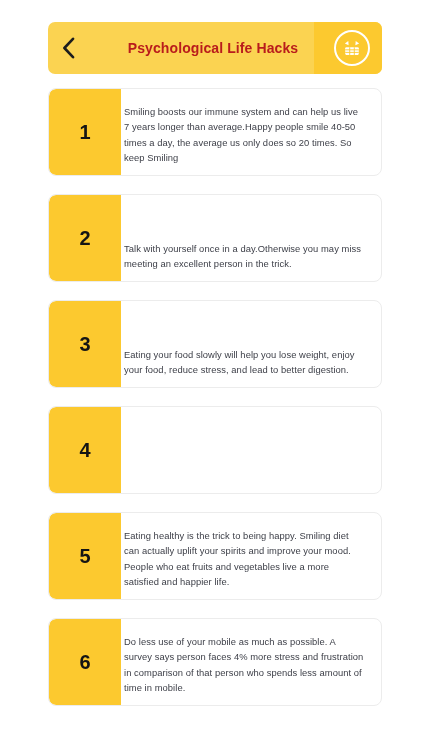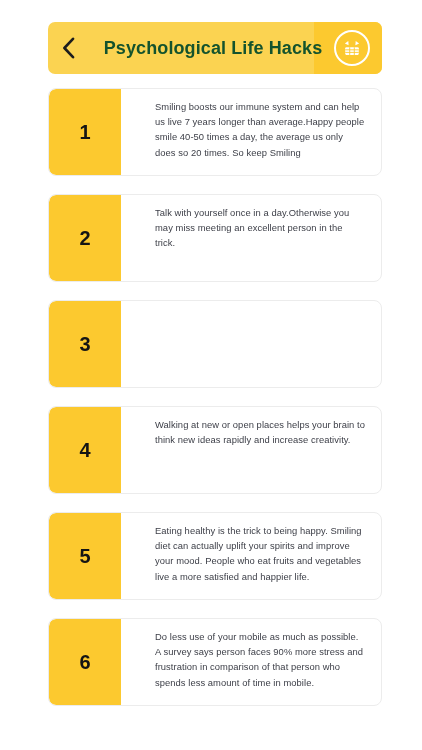--- a/index.html
+++ b/index.html
@@ -59,23 +59,23 @@
     display: block;
     width: 13px;
     height: 22px;
   }
 
   .header-title {
     position: relative;
     z-index: 3;
     flex: 1;
     text-align: center;
-    font-size: 18px;
+    font-size: 14px;
     font-weight: bold;
-    color: #14532d;
+    color: #b91c1c;
     letter-spacing: 0.1px;
     padding-right: 44px;
     white-space: nowrap;
   }
 
   .header-emoji-button {
     position: absolute;
     z-index: 4;
     right: 12px;
     top: 50%;
@@ -125,22 +125,22 @@
   .hack-number {
     font-size: 20px;
     font-weight: bold;
     color: #141414;
     line-height: 1;
   }
 
   .hack-text-wrap {
     flex: 1;
     display: flex;
-    align-items: flex-start;
-    padding: 10px 16px 10px 34px;
+    align-items: flex-end;
+    padding: 10px 16px 10px 3px;
   }
 
   .hack-text {
     font-size: 9.4px;
     line-height: 1.62;
     color: #3e4049;
     letter-spacing: 0.06px;
   }
 
   .card-h4 { min-height: 88px; }
@@ -191,43 +191,43 @@
       </div>
       <div class="hack-text-wrap">
         <p class="hack-text">Talk with yourself once in a day.Otherwise you may miss meeting an excellent person in the trick.</p>
       </div>
     </div>
 
     <div class="hack-card">
       <div class="hack-number-block">
         <span class="hack-number">3</span>
       </div>
+      <div class="hack-text-wrap">
+        <p class="hack-text">Eating your food slowly will help you lose weight, enjoy your food, reduce stress, and lead to better digestion.</p>
+      </div>
     </div>
 
     <div class="hack-card card-h4">
       <div class="hack-number-block">
         <span class="hack-number">4</span>
       </div>
-      <div class="hack-text-wrap">
-        <p class="hack-text">Walking at new or open places helps your brain to think new ideas rapidly and increase creativity.</p>
-      </div>
     </div>
 
     <div class="hack-card">
       <div class="hack-number-block">
         <span class="hack-number">5</span>
       </div>
       <div class="hack-text-wrap">
         <p class="hack-text">Eating healthy is the trick to being happy. Smiling diet can actually uplift your spirits and improve your mood. People who eat fruits and vegetables live a more satisfied and happier life.</p>
       </div>
     </div>
 
     <div class="hack-card">
       <div class="hack-number-block">
         <span class="hack-number">6</span>
       </div>
       <div class="hack-text-wrap">
-        <p class="hack-text">Do less use of your mobile as much as possible. A survey says person faces 90% more stress and frustration in comparison of that person who spends less amount of time in mobile.</p>
+        <p class="hack-text">Do less use of your mobile as much as possible. A survey says person faces 4% more stress and frustration in comparison of that person who spends less amount of time in mobile.</p>
       </div>
     </div>
 
   </div>
 </div>
 
 </body></html>

